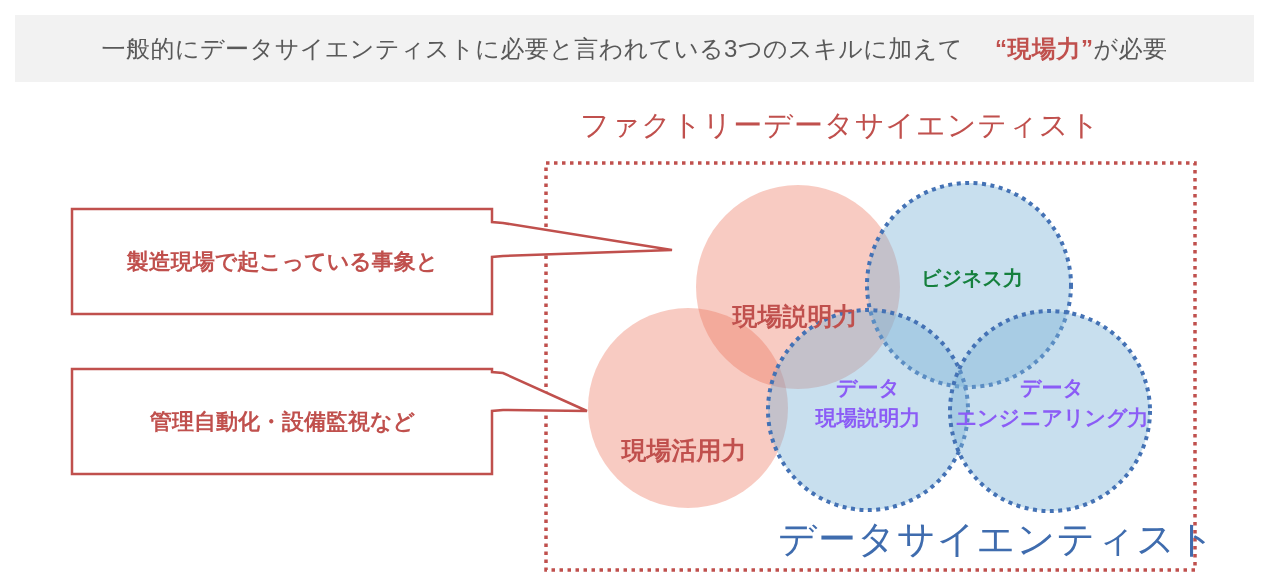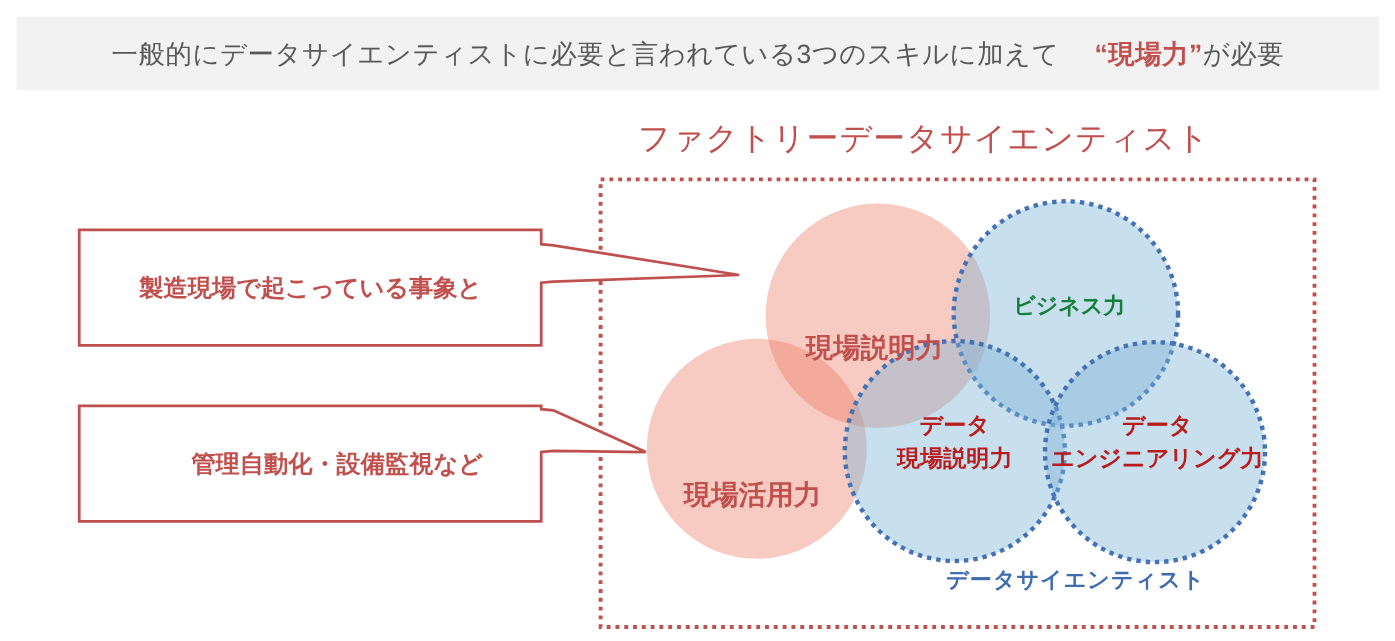--- a/index.html
+++ b/index.html
@@ -15,39 +15,39 @@
     font-size:24px;color:#595959;letter-spacing:.5px;white-space:nowrap;
   }
   .header-bar .hl{color:#C0504D;font-weight:bold;margin-left:32px;}
   
   .venn-title{
     left:520px;top:106px;width:640px;text-align:center;
     font-size:29px;font-weight:normal;color:#C0504D;letter-spacing:1px;white-space:nowrap;
   }
   .group-label{
     left:778px;top:514px;width:400px;text-align:center;
-    font-size:20px;font-weight:bold;color:#3F6CAE;letter-spacing:1px;white-space:nowrap;
+    font-size:38px;font-weight:normal;color:#3F6CAE;letter-spacing:1px;white-space:nowrap;
   }
   
   svg.layer{left:0;top:0;}
   
   .callout-text{
     left:72px;width:421px;height:105px;
     display:flex;flex-direction:column;align-items:center;justify-content:center;
     font-size:22px;font-weight:bold;color:#C0504D;line-height:36px;white-space:nowrap;text-align:center;
   }
   .callout-text.c1{top:209px;}
-  .callout-text.c2{top:369px;padding-left:24px;}
+  .callout-text.c2{top:369px;}
   
   .circle-label{
     transform:translate(-50%,-50%);text-align:center;white-space:nowrap;font-weight:bold;
   }
   .lbl-red{color:#C0504D;font-size:25px;margin-top:40px;}
   .lbl-blue{color:#15803d;font-size:20px;}
-  .lbl-blue2{color:#b91c1c;font-size:21px;line-height:30px;}
+  .lbl-blue2{color:#8b5cf6;font-size:21px;line-height:30px;}
 </style>
 </head>
 <body>
 
 <div class="canvas">
 
   <svg class="abs layer" width="1268" height="583" viewBox="0 0 1268 583">
 
     <rect x="546" y="163" width="649" height="407" fill="none" stroke="#C0504D" stroke-width="3.5" stroke-dasharray="3.5 4.5"></rect>
 

